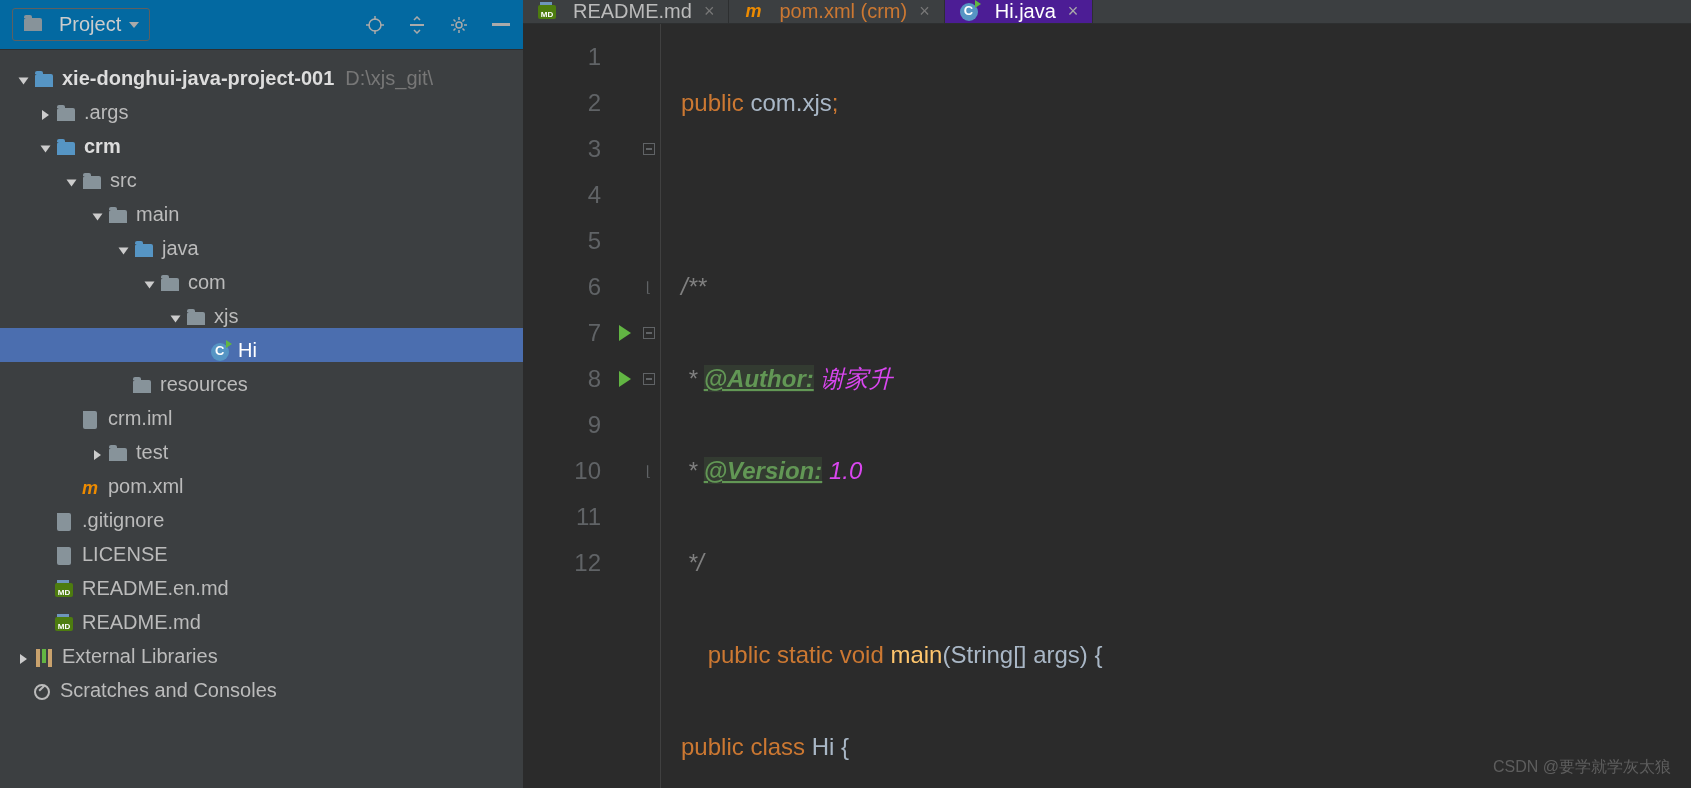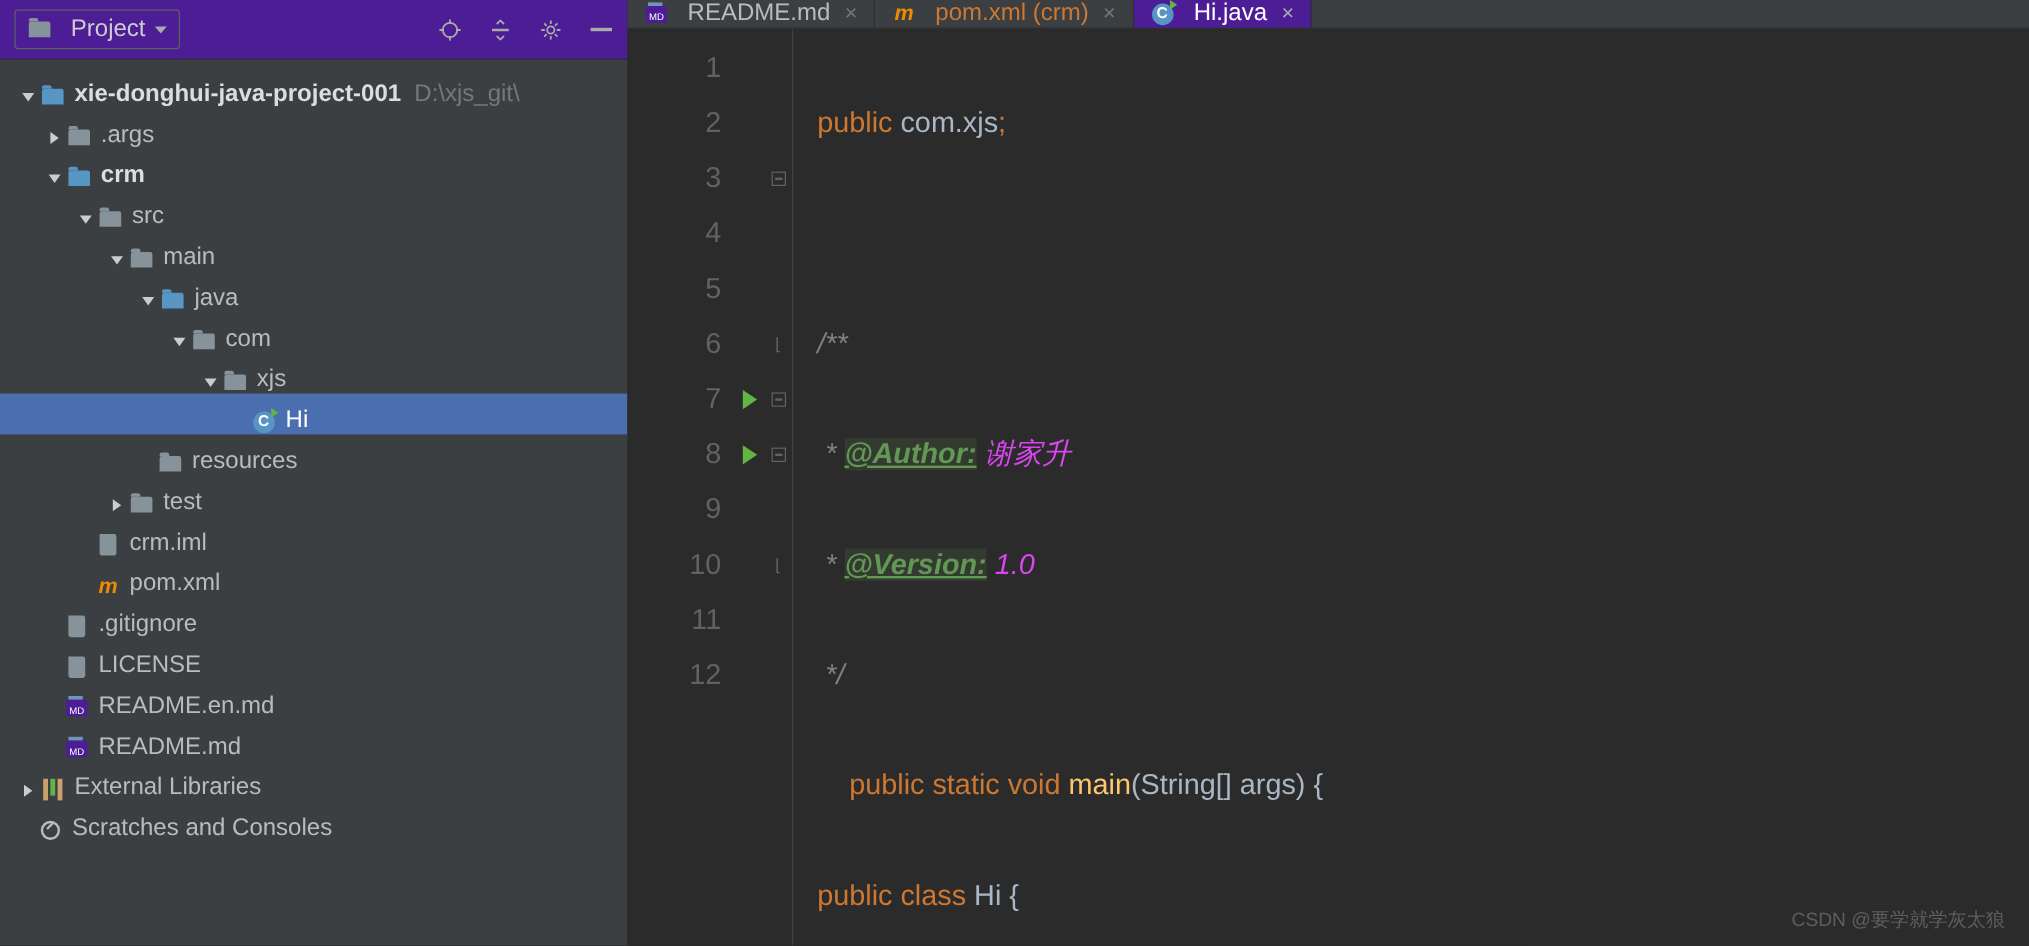--- a/index.html
+++ b/index.html
@@ -1,18 +1,18 @@
 <!DOCTYPE html>
 <html><head>
 <meta charset="utf-8">
 <style>
 *{margin:0;padding:0;box-sizing:border-box;font-family:"Segoe UI",Arial,sans-serif}
 body{background:#2b2b2b;color:#bbb;width:1691px;height:788px;overflow:hidden;display:flex}
 .sidebar{width:523px;background:#3c3f41;display:flex;flex-direction:column}
-.sb-header{height:50px;display:flex;align-items:center;padding:0 12px;border-bottom:1px solid #2d2f30;background:#4c1d95}
+.sb-header{height:50px;display:flex;align-items:center;padding:0 12px;border-bottom:1px solid #2d2f30;background:#0369a1}
 .proj-btn{display:flex;align-items:center;gap:8px;padding:4px 10px;border:1px solid #5e6060;border-radius:3px;cursor:pointer}
 .proj-btn .lbl{color:#ccc;font-size:20px}
 .dd{width:0;height:0;border-left:5px solid transparent;border-right:5px solid transparent;border-top:6px solid #aaa}
 .sb-header .tools{margin-left:auto;display:flex;gap:22px;align-items:center}
 .tool-ico{width:20px;height:20px;color:#aaa;cursor:pointer;display:flex;align-items:center;justify-content:center}
 .tree{flex:1;overflow:auto;padding:6px 0;font-size:20px}
 .node{display:flex;align-items:flex-end;height:34px;padding-left:8px;cursor:pointer;white-space:nowrap}
 .node.sel{background:#4b6eaf;color:#fff}
 .arrow{width:18px;height:18px;display:inline-flex;align-items:center;justify-content:center;margin-right:2px}
 .chev{width:0;height:0;border-top:5px solid transparent;border-bottom:5px solid transparent;border-left:7px solid #ccc}
@@ -26,21 +26,21 @@
 .folder.pkg{background:#87939a}
 .node .txt{color:#bbb}
 .node.sel .txt{color:#fff}
 .node .txt.bold{font-weight:600;color:#ddd}
 .node .hint{color:#777;margin-left:11px}
 .orange{color:#cc7832}
 .java-ico{width:18px;height:18px;background:#5695c4;border-radius:50%;position:relative}
 .java-ico::after{content:"C";position:absolute;left:4px;top:0px;color:#fff;font-size:13px;font-weight:bold}
 .java-ico .play{position:absolute;right:-3px;top:-3px;width:0;height:0;border-top:4px solid transparent;border-bottom:4px solid transparent;border-left:6px solid #62b543}
 .m-ico{color:#ed8b00;font-size:18px;font-weight:900;font-style:italic}
-.md-ico{width:18px;height:14px;background:#4c1d95;border-radius:2px;font-size:8px;color:#fff;display:flex;align-items:flex-end;justify-content:center;font-weight:normal;position:relative}
+.md-ico{width:18px;height:14px;background:#4d7c0f;border-radius:2px;font-size:8px;color:#fff;display:flex;align-items:flex-end;justify-content:center;font-weight:bold;position:relative}
 .md-ico::before{content:"";position:absolute;top:-3px;left:2px;width:12px;height:3px;background:#6e95bb}
 .file-ico{width:14px;height:18px;background:#87939a;border-radius:0 2px 2px 2px;position:relative}
 .lib-ico{display:flex;gap:2px}
 .lib-ico span{width:4px;background:#c9a26d}
 .lib-ico span:nth-child(1){height:18px}
 .lib-ico span:nth-child(2){height:14px;background:#62b543}
 .lib-ico span:nth-child(3){height:18px}
 .scratch-ico{width:16px;height:16px;border:2px solid #bbb;border-radius:50%;position:relative}
 .scratch-ico::after{content:"";position:absolute;left:5px;top:-2px;width:2px;height:8px;background:#bbb;transform:rotate(45deg)}
 .editor{flex:1;display:flex;flex-direction:column;background:#2b2b2b}
@@ -203,35 +203,35 @@
         <span class="txt">Hi</span>
       </div>
     <div class="node">
         <span class="spacer" style="width:124px"></span>
         <span class="ico">
           <span class="folder"></span>
         </span>
         <span class="txt">resources</span>
       </div>
     <div class="node">
+        <span class="spacer" style="width:72px"></span>
+        <span class="ico">
+          <span class="file-ico"></span>
+        </span>
+        <span class="txt orange">crm.iml</span>
+      </div>
+    <div class="node">
         <span class="spacer" style="width:80px"></span>
         <span class="arrow">
           <span class="chev"></span>
         </span>
         <span class="ico">
           <span class="folder"></span>
         </span>
         <span class="txt">test</span>
-      </div>
-    <div class="node">
-        <span class="spacer" style="width:72px"></span>
-        <span class="ico">
-          <span class="file-ico"></span>
-        </span>
-        <span class="txt orange">crm.iml</span>
       </div>
     <div class="node">
         <span class="spacer" style="width:72px"></span>
         <span class="ico">
           <span class="m-ico">m</span>
         </span>
         <span class="txt orange">pom.xml</span>
       </div>
     <div class="node">
         <span class="spacer" style="width:46px"></span>

